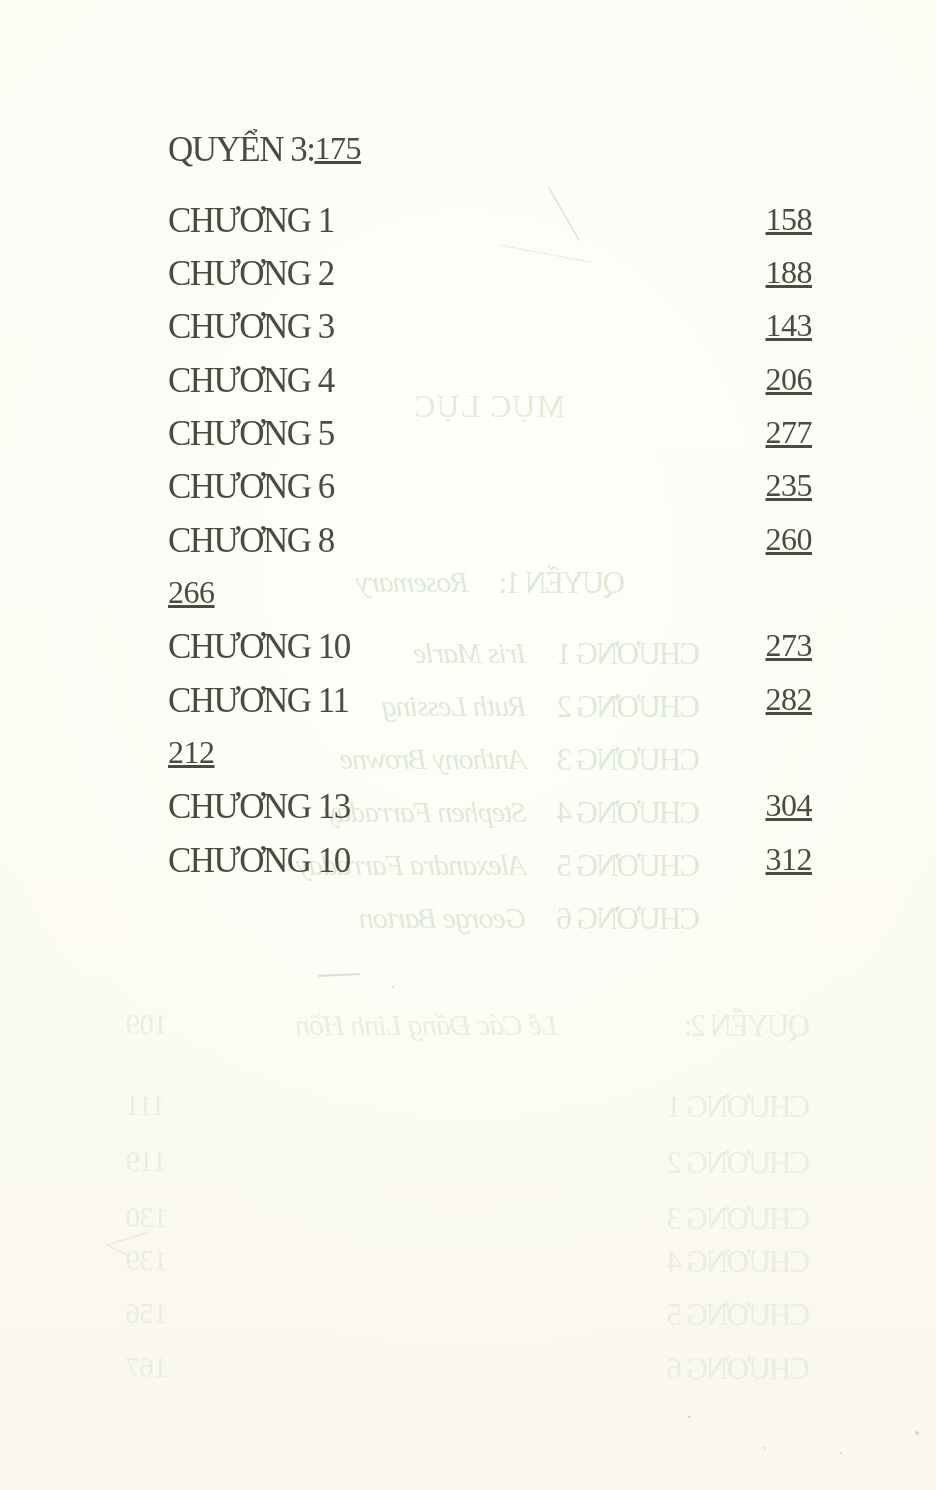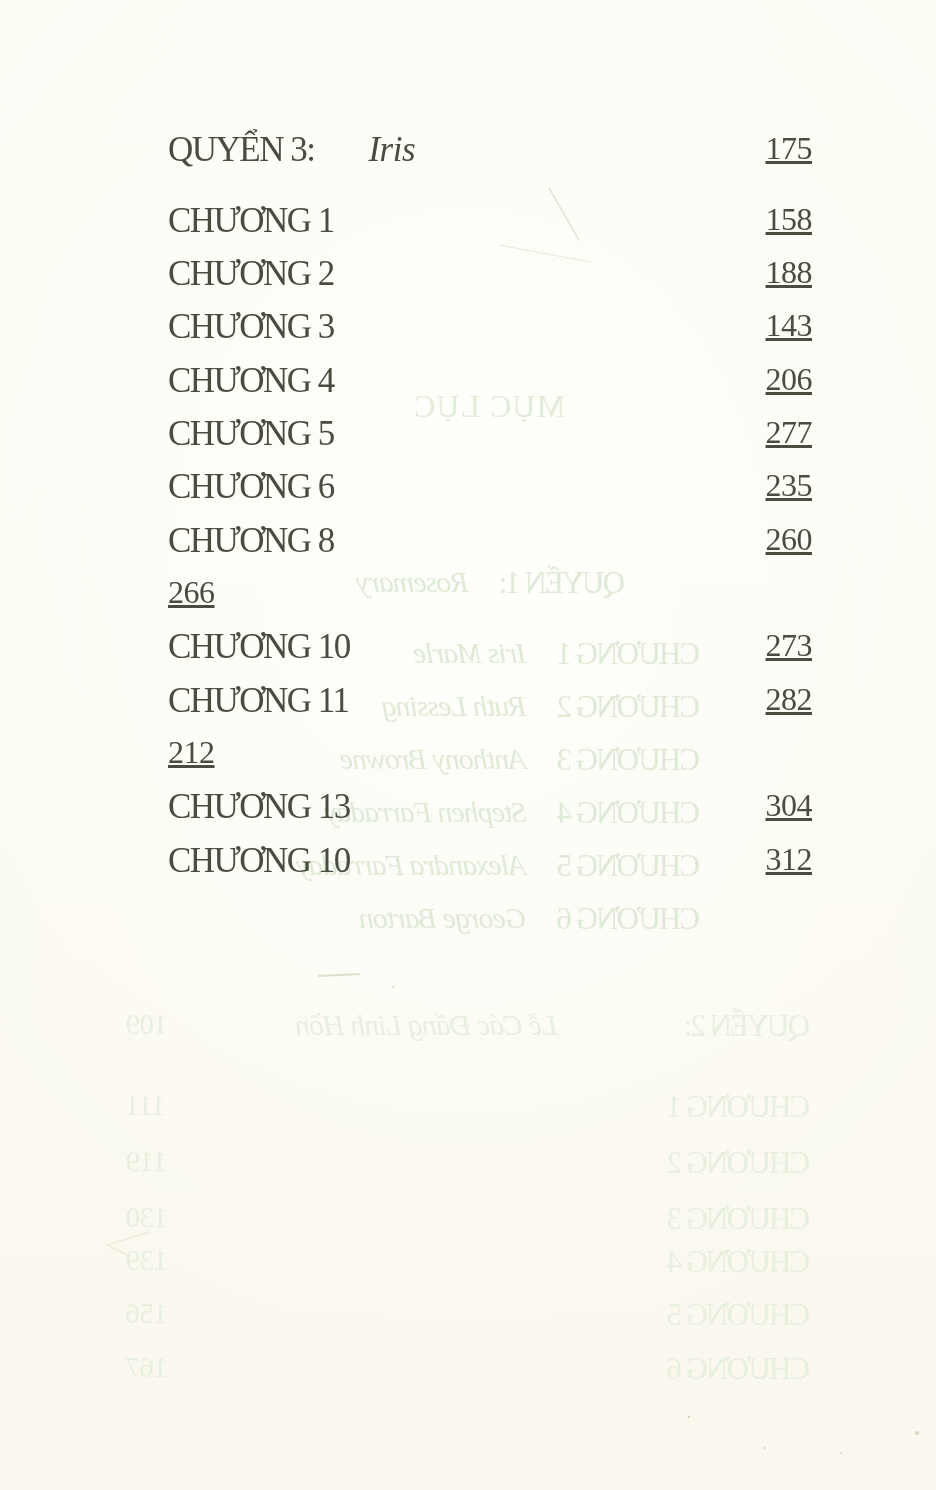--- a/index.html
+++ b/index.html
@@ -8,21 +8,21 @@
     background:
       radial-gradient(ellipse 120% 90% at 50% 38%, rgba(255,255,252,0.9) 0%, rgba(251,250,241,0.0) 60%),
       linear-gradient(180deg, #fcfbf4 0%, #fbfaf1 55%, #faf8ee 100%);
     font-family:"Liberation Serif","DejaVu Serif",serif;
     color:#484d40;
   }
 
   
   .toc { position:absolute; left:168px; top:132px; width:644px; }
   .row { display:flex; justify-content:space-between; align-items:flex-start; height:53.35px; }
-  .row.header { height:70.5px; justify-content:flex-start;gap:16px; }
+  .row.header { height:70.5px; justify-content:flex-start; }
   .lbl  { font-size:35px; letter-spacing:-1.5px; line-height:1; white-space:nowrap; }
   .num  { font-size:32px; letter-spacing:-0.5px; line-height:1;text-decoration:underline; }
   .header .lbl { font-size:35px; }
   .header .bktitle { font-style:italic; font-size:35px; letter-spacing:-0.5px; line-height:1; margin-left:38px; flex:1; }
 
   
   .ghost { position:absolute; inset:0; pointer-events:none; filter:blur(0.6px); }
   .g-title {
     position:absolute; top:390px; left:0; width:978px; text-align:center;
     transform:scaleX(-1); font-size:32px; letter-spacing:1px; color:#e2edd9; line-height:1;
@@ -113,21 +113,20 @@
     </div>
     <div class="g-row g-b2" style="top:1353px">
       <span class="g-lbl">CHƯƠNG 6</span>
       <span class="g-num">167</span>
     </div>
   </div>
 
   <section class="toc">
     <div class="row header">
       <span class="lbl">QUYỂN 3:</span>
-      <span class="bktitle">Iris</span>
       <span class="num">175</span>
     </div>
 
     <div class="row">
       <span class="lbl">CHƯƠNG 1</span>
       <span class="num">158</span>
     </div>
     <div class="row">
       <span class="lbl">CHƯƠNG 2</span>
       <span class="num">188</span>

